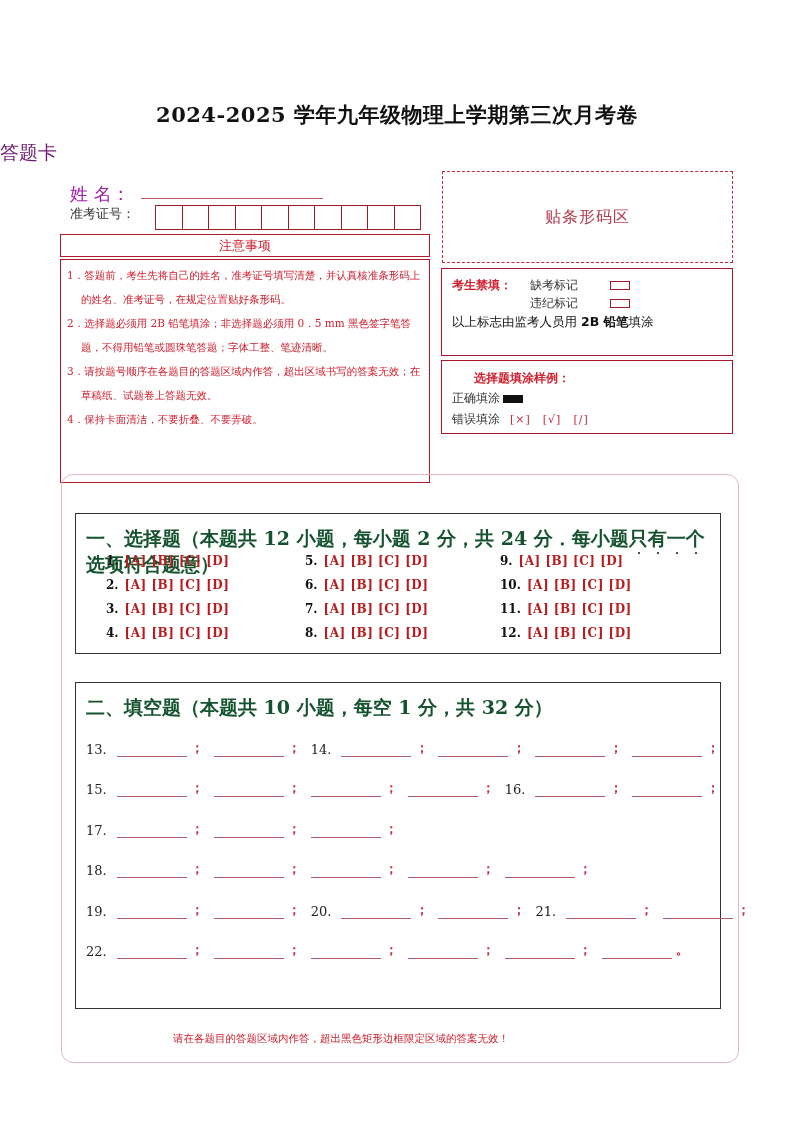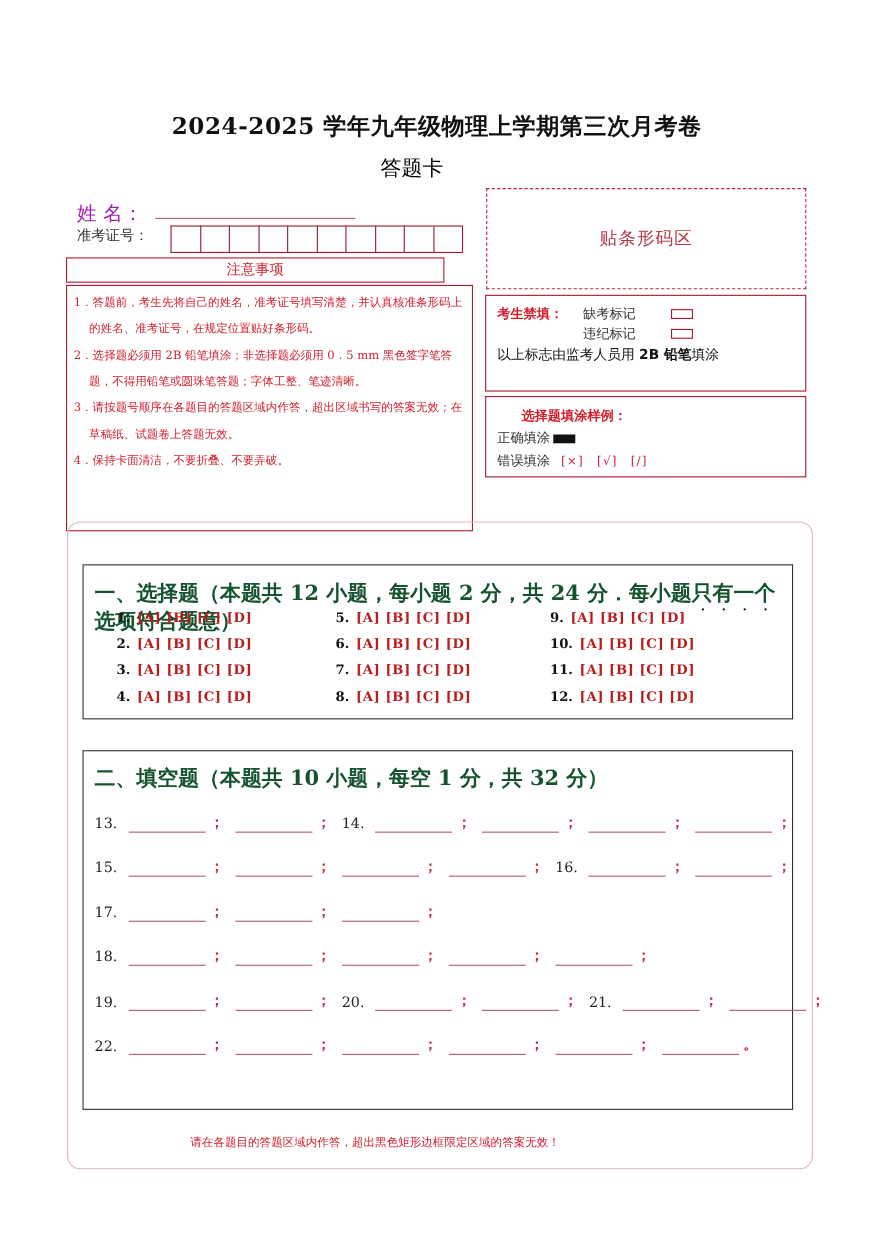--- a/index.html
+++ b/index.html
@@ -1,29 +1,29 @@
 <!DOCTYPE html>
 <html><head>
 <meta charset="utf-8">
 <style>
   html, body { margin: 0; padding: 0; background: #ffffff; }
   body { width: 794px; height: 1122px; position: relative; overflow: hidden;
          font-family: "DejaVu Serif", "Liberation Serif", serif; color: #222; }
   .abs { position: absolute; }
   .title { left: 0; width: 794px; top: 101px; text-align: center; font-size: 21px; font-weight: bold; color: #111; letter-spacing: 0.5px; }
-  .subtitle { left: 0; width: 749px; top: 140px; text-align: center; font-size: 19px; color: #000000; }
+  .subtitle { left: 0; width: 749px; top: 140px; font-size: 19px; color: #701a75; }
 
   .name-label { left: 70px; top: 182px; font-size: 18px; color: #a21caf; }
   .name-line { left: 141px; top: 198px; width: 182px; border-bottom: 1px solid #b05a6a; }
   .id-label { left: 70px; top: 205px; font-size: 13px; color: #333; }
   .id-boxes { left: 155px; top: 205px; height: 24px; display: flex; }
   .id-box { width: 25.5px; height: 23px; border: 1.3px solid #9a1a2a; border-right-width: 0; box-sizing: content-box; }
   .id-box:last-child { border-right-width: 1.3px; }
 
-  .notice-head { left: 60px; top: 234px; width: 344px; height: 23px; border: 1.3px solid #b3182c; box-sizing: border-box;
+  .notice-head { left: 60px; top: 234px; width: 370px; height: 23px; border: 1.3px solid #b3182c; box-sizing: border-box;
                  text-align: center; font-size: 13px; line-height: 21px; color: #d0202e; font-family: "DejaVu Sans", sans-serif; }
   .notice-body { left: 60px; top: 259px; width: 370px; height: 224px; border: 1.3px solid #b3182c; box-sizing: border-box;
                  padding: 3px 6px 0 6px; font-size: 10.5px; color: #d0202e; line-height: 24px; }
   .notice-item { text-indent: -14px; padding-left: 14px; margin: 0; }
 
   .barcode { left: 442px; top: 171px; width: 291px; height: 92px; border: 1.3px dashed #c0283c; box-sizing: border-box;
              display: flex; align-items: center; justify-content: center; font-size: 16px; color: #b33a4a; letter-spacing: 1px; }
   .forbid { left: 441px; top: 268px; width: 292px; height: 88px; border: 1.3px solid #a8182a; box-sizing: border-box; font-size: 12px; }
   .forbid .lbl { position: absolute; left: 10px; top: 8px; color: #d0202e; font-family: "DejaVu Sans", sans-serif; font-weight: bold; }
   .forbid .row1 { position: absolute; left: 88px; top: 8px; color: #333; }

